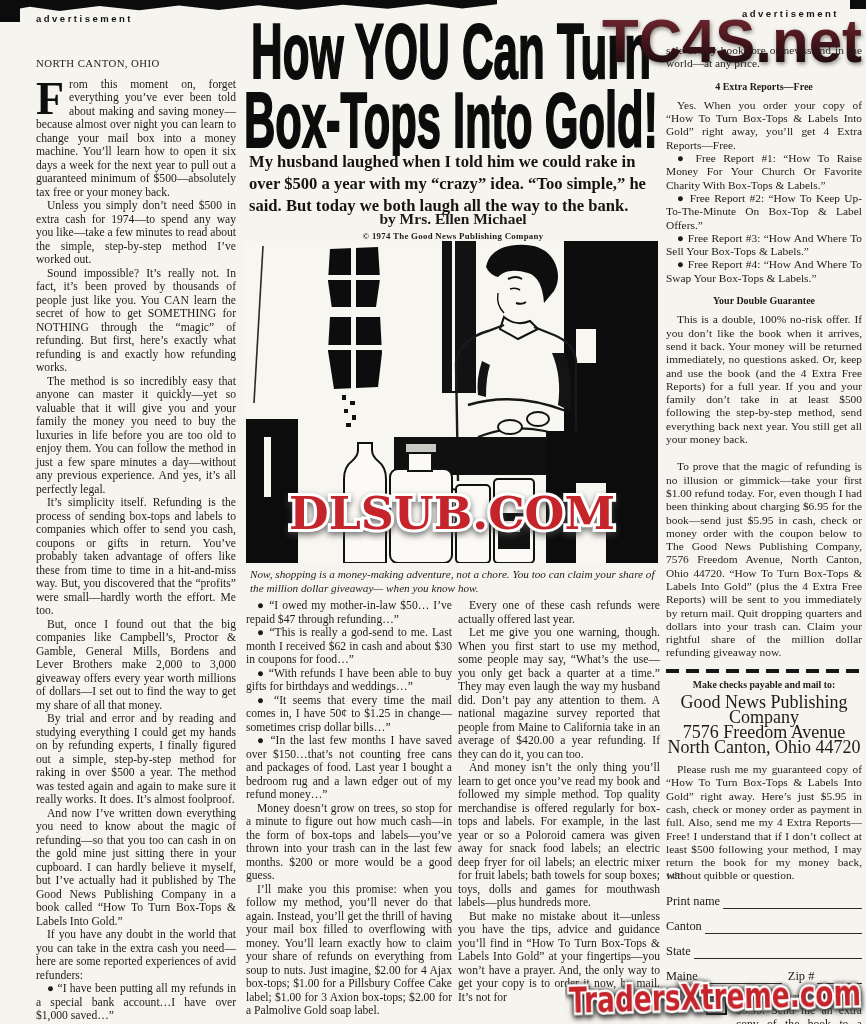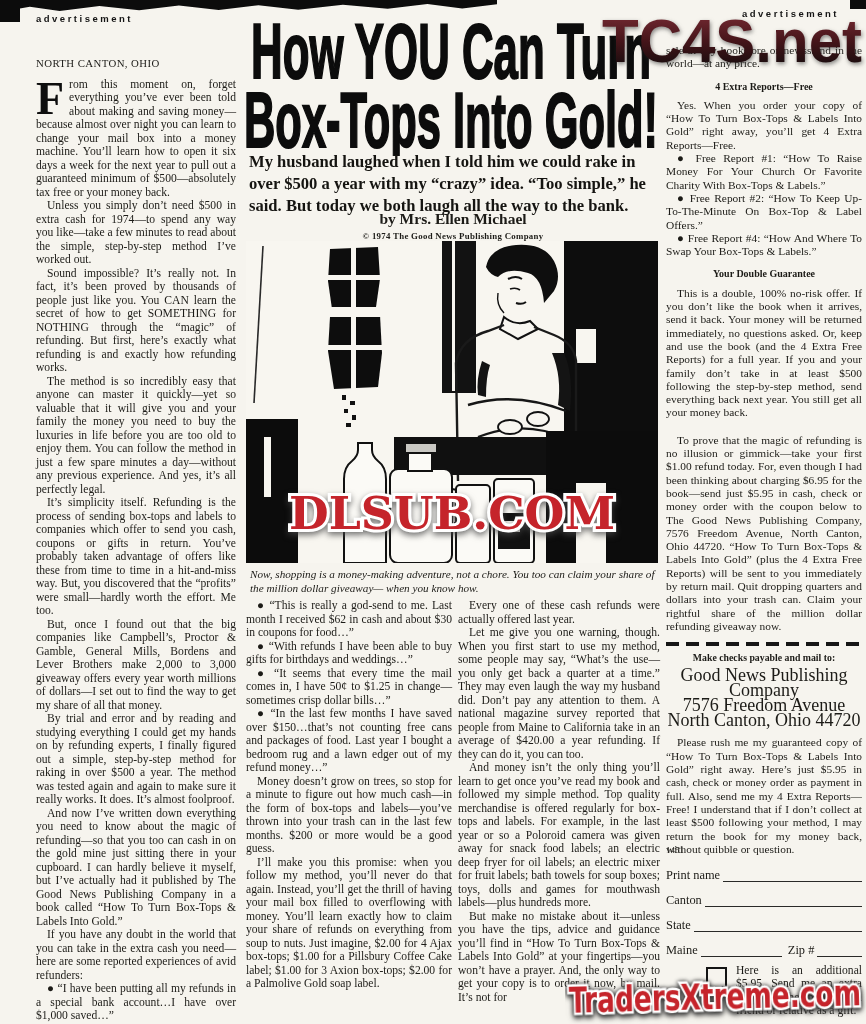--- a/index.html
+++ b/index.html
@@ -182,20 +182,21 @@
         <text x="170" y="48" text-anchor="middle" font-family="&quot;DejaVu Serif&quot;, serif" font-weight="bold" font-size="44" textLength="326" lengthAdjust="spacingAndGlyphs" fill="#c5242b" stroke="#ffffff" stroke-width="6" paint-order="stroke" style="filter:drop-shadow(0 3px 3px rgba(70,70,70,.75));">DLSUB.COM</text>
       </svg>
     </div>
   </div>
 
   <div class="caption">Now, shopping is a money-making adventure, not a chore. You too can claim your share of the million dollar giveaway— when you know how.</div>
 
   <div class="col col2">
     <div>
 
+    <p class="body-p">● “I owed my mother-in-law $50… I’ve repaid $47 through refunding…”</p>
         <p class="body-p">● “This is really a god-send to me. Last month I received $62 in cash and about $30 in coupons for food…”</p>
         <p class="body-p">● “With refunds I have been able to buy gifts for birthdays and weddings…”</p>
         <p class="body-p">● “It seems that every time the mail comes in, I have 50¢ to $1.25 in change—sometimes crisp dollar bills…”</p>
         <p class="body-p">● “In the last few months I have saved over $150…that’s not counting free cans and packages of food. Last year I bought a bedroom rug and a lawn edger out of my refund money…”</p>
         <p class="body-p">Money doesn’t grow on trees, so stop for a minute to figure out how much cash—in the form of box-tops and labels—you’ve thrown into your trash can in the last few months. $200 or more would be a good guess.</p>
         <p class="body-p">I’ll make you this promise: when you follow my method, you’ll never do that again. Instead, you’ll get the thrill of having your mail box filled to overflowing with money. You’ll learn exactly how to claim your share of refunds on everything from soup to nuts. Just imagine, $2.00 for 4 Ajax box-tops; $1.00 for a Pillsbury Coffee Cake label; $1.00 for 3 Axion box-tops; $2.00 for a Palmolive Gold soap label.</p>
       </div>
   </div>
 
   <div class="col col3">
@@ -209,20 +210,21 @@
   </div>
 
   <div class="col col4">
     <p class="body-p" style="text-indent:0">sale at any bookstore or newsstand in the world—at any price.</p>
     <p class="sec-head">4 Extra Reports—Free</p>
     <p class="body-p">Yes. When you order your copy of “How To Turn Box-Tops &amp; Labels Into Gold” right away, you’ll get 4 Extra Reports—Free.</p>
     <div>
 
     <p class="body-p">● Free Report #1: “How To Raise Money For Your Church Or Favorite Charity With Box-Tops &amp; Labels.”</p>
         <p class="body-p">● Free Report #2: “How To Keep Up-To-The-Minute On Box-Top &amp; Label Offers.”</p>
+        <p class="body-p">● Free Report #3: “How And Where To Sell Your Box-Tops &amp; Labels.”</p>
         <p class="body-p">● Free Report #4: “How And Where To Swap Your Box-Tops &amp; Labels.”</p>
       </div>
     <p class="sec-head">Your Double Guarantee</p>
     <p class="body-p">This is a double, 100% no-risk offer. If you don’t like the book when it arrives, send it back. Your money will be returned immediately, no questions asked. Or, keep and use the book (and the 4 Extra Free Reports) for a full year. If you and your family don’t take in at least $500 following the step-by-step method, send everything back next year. You still get all your money back.</p>
     <p class="body-p gap-top">To prove that the magic of refunding is no illusion or gimmick—take your first $1.00 refund today. For, even though I had been thinking about charging $6.95 for the book—send just $5.95 in cash, check or money order with the coupon below to The Good News Publishing Company, 7576 Freedom Avenue, North Canton, Ohio 44720. “How To Turn Box-Tops &amp; Labels Into Gold” (plus the 4 Extra Free Reports) will be sent to you immediately by return mail. Quit dropping quarters and dollars into your trash can. Claim your rightful share of the million dollar refunding giveaway now.</p>
 
     <div class="divider"></div>
     <p class="make-checks">Make checks payable and mail to:</p>
     <p class="addr">Good News Publishing Company</p>
     <p class="addr">7576 Freedom Avenue</p>

